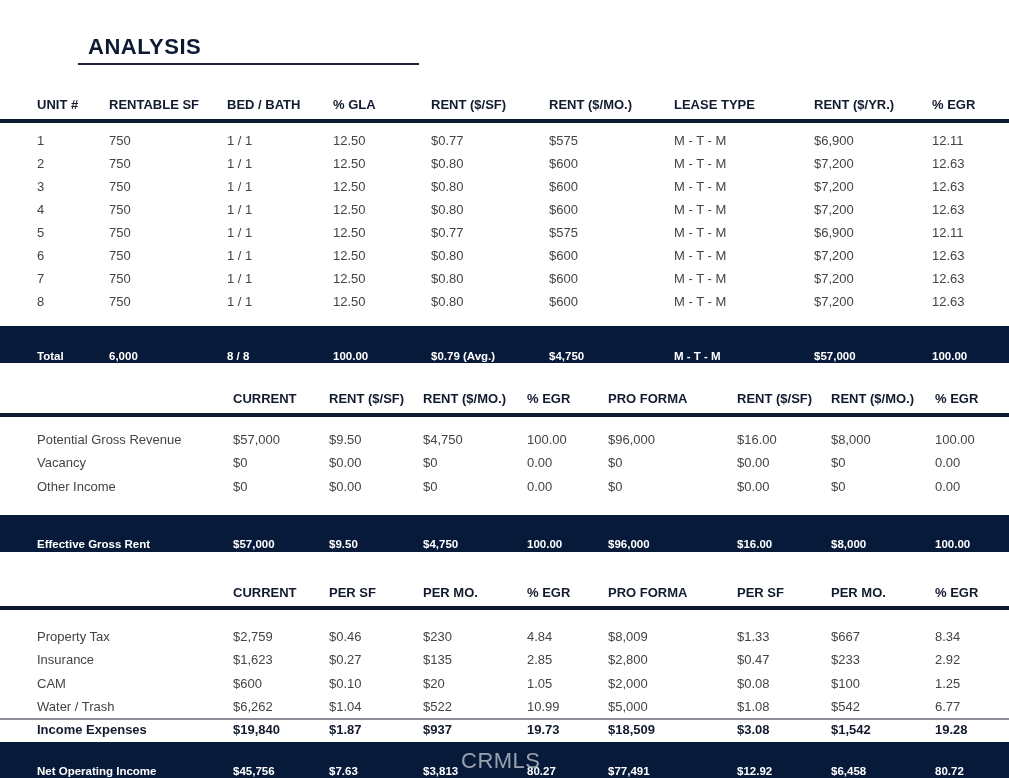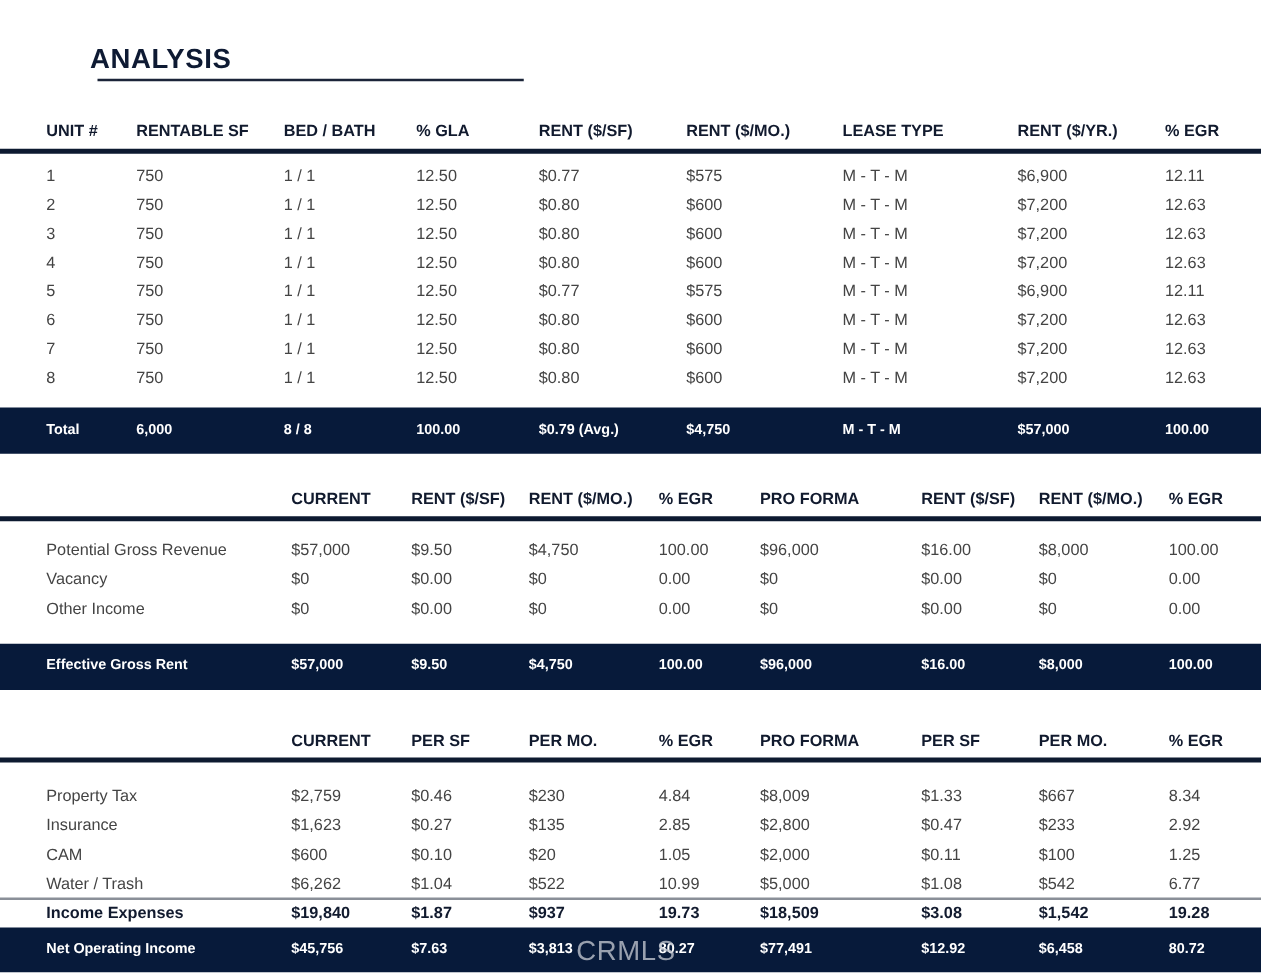--- a/index.html
+++ b/index.html
@@ -1,26 +1,26 @@
 <!DOCTYPE html>
 <html><head>
 <meta charset="utf-8">
 <style>
   html, body { margin:0; padding:0; background:#ffffff; }
   body { width:1009px; height:778px; position:relative; overflow:hidden;
          font-family:"Liberation Sans", sans-serif; color:#333; }
-  .title { position:absolute; left:72px; top:34px; font-size:22px; font-weight:bold;
+  .title { position:absolute; left:88px; top:34px; font-size:22px; font-weight:bold;
            color:#0e1a33; letter-spacing:0.5px; }
   .title-rule { position:absolute; left:78px; top:63px; width:341px; height:2px; background:#1b2438; }
   .row { position:absolute; left:0; width:1009px; height:20px; }
   .cell { position:absolute; top:0; white-space:nowrap; font-size:13px; line-height:20px; }
   .hdr .cell { font-weight:bold; color:#111a2e; font-size:13px; }
   .data .cell { color:#444; font-size:13px; }
   .band { position:absolute; left:0; width:1009px; background:#071a3a; }
-  .band .cell { color:#ffffff; font-weight:bold; font-size:11.5px; }
+  .band .cell { color:#ffffff; font-weight:bold; font-size:11.5px;margin-top:12px; }
   .thick { position:absolute; left:0; width:1009px; height:4px; background:#0d1a30; }
   .thin { position:absolute; left:0; width:1009px; height:2px; background:#8a8f98; }
   .bold .cell { font-weight:bold; color:#111a2e; }
   .watermark { position:absolute; left:461px; top:748px; font-size:22px; color:rgba(190,195,205,0.8);
                font-family:"Liberation Sans", sans-serif; letter-spacing:0.5px; }
 </style>
 </head>
 <body>
 
 <div class="title">ANALYSIS</div>
@@ -241,21 +241,21 @@
     <span class="cell" style="left:831px">$233</span>
     <span class="cell" style="left:935px">2.92</span>
   </div>
   <div class="row data" style="top:674px">
     <span class="cell" style="left:37px">CAM</span>
     <span class="cell" style="left:233px">$600</span>
     <span class="cell" style="left:329px">$0.10</span>
     <span class="cell" style="left:423px">$20</span>
     <span class="cell" style="left:527px">1.05</span>
     <span class="cell" style="left:608px">$2,000</span>
-    <span class="cell" style="left:737px">$0.11</span>
+    <span class="cell" style="left:737px">$0.08</span>
     <span class="cell" style="left:831px">$100</span>
     <span class="cell" style="left:935px">1.25</span>
   </div>
   <div class="row data" style="top:697px">
     <span class="cell" style="left:37px">Water / Trash</span>
     <span class="cell" style="left:233px">$6,262</span>
     <span class="cell" style="left:329px">$1.04</span>
     <span class="cell" style="left:423px">$522</span>
     <span class="cell" style="left:527px">10.99</span>
     <span class="cell" style="left:608px">$5,000</span>

